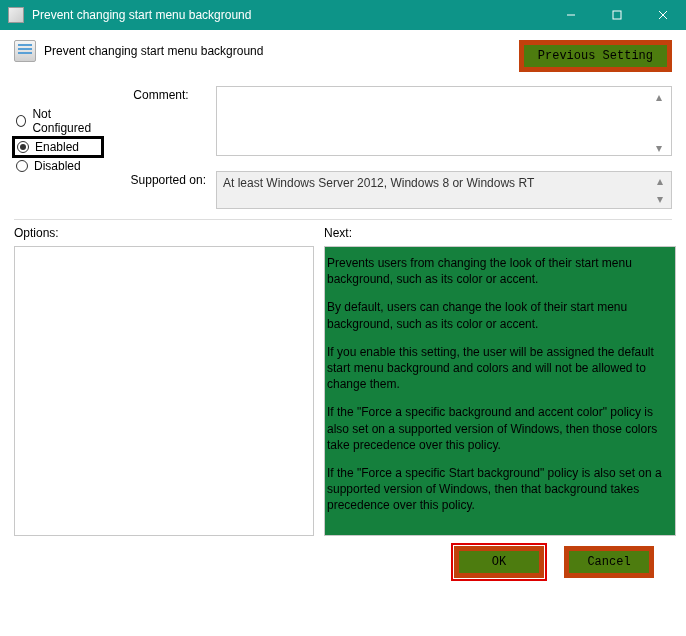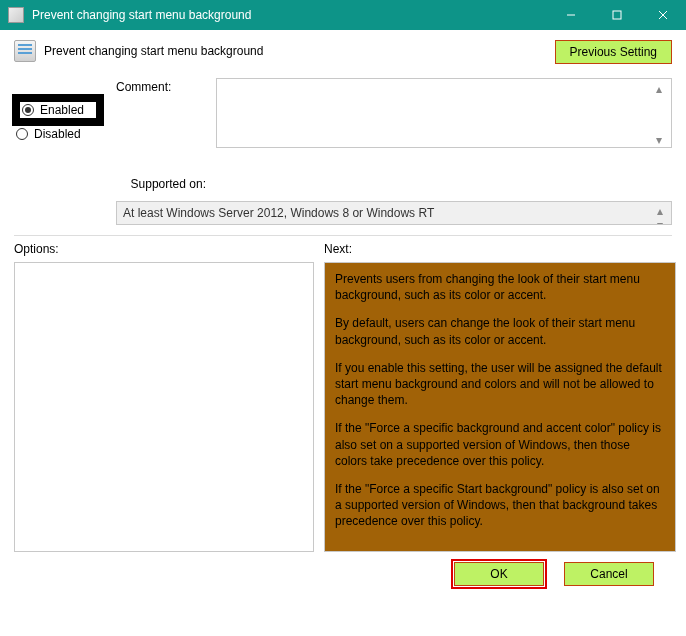--- a/index.html
+++ b/index.html
@@ -11,49 +11,49 @@
 .titlebar .ttitle { flex: 1; font-size: 12px; }
 .tbtn { width: 46px; height: 30px; display:flex; align-items:center; justify-content:center; color:#fff; }
 
 
 .content { padding: 10px 14px 0 14px; }
 .row-head { display:flex; align-items:flex-start; gap:8px; }
 .policy-icon { width:22px; height:22px; background:linear-gradient(#f5f5f5,#d0d0d0); border:1px solid #aaa; border-radius:2px; position:relative; }
 .policy-icon::after{content:""; position:absolute; left:3px; top:3px; width:14px; height:2px; background:#5aa0d6; box-shadow:0 4px 0 #5aa0d6,0 8px 0 #5aa0d6;}
 .policy-title { flex:1; padding-top:4px; }
 .navbtns { display:flex; gap:8px; margin-left:auto; }
-.btn { background:#bef264; border:1px solid #c2410c; padding:4px 14px; min-width:90px; text-align:center; }
+.btn { background:#4d7c0f; border:5px solid #c2410c; padding:4px 14px; min-width:90px; text-align:center;font-family:Liberation Mono, monospace; }
 
 .radios { margin: 18px 0 0 0; width:120px; }
 .radio-row { display:flex; align-items:center; gap:6px; padding:3px 2px; }
-.radio-row.highlight { border:8px solid #000000; margin:-2px -2px; padding:1px 0px 1px 2px; }
+.radio-row.highlight { border:3px solid #000000; margin:-2px -2px; padding:1px 0px 1px 2px; }
 .radio { width:12px; height:12px; border-radius:50%; border:1px solid #333; display:inline-flex; align-items:center; justify-content:center; background:#fff; }
 .radio.checked::after{ content:""; width:6px; height:6px; border-radius:50%; background:#333; }
 
 .lbl { color:#000; }
 .comment-box { width:456px; height:70px; border:1px solid #c8c8c8; background:#fff; resize:none; padding:4px; }
 .support-box { flex:1; height:38px; border:1px solid #c8c8c8; background:#f0f0f0; padding:4px 6px; color:#333; overflow:hidden; position:relative; }
 .scroll-hint { position:absolute; right:2px; top:2px; bottom:2px; width:12px; display:flex; flex-direction:column; justify-content:space-between; color:#888; font-size:9px; }
 
 hr.sep { border:none; border-top:1px solid #ddd; margin:10px 0 6px; }
 
 .mid { display:flex; gap:10px; }
 .options { width:300px; }
 .options-box { width:300px; height:290px; border:1px solid #c8c8c8; background:#fff; margin-top:6px; }
 .help { flex:1; }
-.help-box { width:352px; height:290px; border:1px solid #c8c8c8; background:#a16207; margin-top:6px; padding:8px 10px; overflow:auto; line-height:1.35; }
+.help-box { width:352px; height:290px; border:1px solid #c8c8c8; background:#15803d; margin-top:6px; padding:8px 2px; overflow:auto; line-height:1.35; }
 .help-box p { margin:0 0 12px 0; }
 
 .footer { display:flex; gap:20px; justify-content:flex-end; padding:10px 18px 0 0; }
 .btn.ok-h { outline:2px solid #d00; outline-offset:1px; }
 
 .comment-wrap { position:relative; display:inline-block; }
 .comment-wrap .scroll-hint{ right:4px; top:4px; bottom:4px; }
 
-.lbl-col { width:90px; text-align:left; padding-top:2px; }
+.lbl-col { width:90px; text-align:center; padding-top:2px; }
 .field-row { display:flex; gap:10px; }
 </style>
 </head>
 <body>
 
 <div class="titlebar">
   <span class="ticon"></span>
   <span class="ttitle">Prevent changing start menu background</span>
   <div class="tbtn">
       <svg width="10" height="10">
@@ -78,20 +78,24 @@
   <div class="row-head">
     <span class="policy-icon"></span>
     <span class="policy-title">Prevent changing start menu background</span>
     <div class="navbtns">
       <div class="btn">Previous Setting</div>
     </div>
   </div>
 
   <div style="display:flex; gap:14px; margin-top:14px;">
     <div class="radios">
+      <div class="radio-row">
+        <span class="radio"></span>
+        <span>Not Configured</span>
+      </div>
       <div class="radio-row highlight">
         <span class="radio checked"></span>
         <span>Enabled</span>
       </div>
       <div class="radio-row">
         <span class="radio"></span>
         <span>Disabled</span>
       </div>
     </div>
 
@@ -99,21 +103,21 @@
       <div class="field-row">
         <div class="lbl lbl-col">Comment:</div>
         <div class="comment-wrap">
           <textarea class="comment-box" style=""></textarea>
           <div class="scroll-hint">
               <span>▴</span>
               <span>▾</span>
             </div>
         </div>
       </div>
-      <div class="field-row" style="margin-top:24px;flex-direction:column;">
+      <div class="field-row" style="margin-top:12px;">
         <div class="lbl lbl-col" style="text-align:right;">Supported on:</div>
         <div class="support-box">
           <span>At least Windows Server 2012, Windows 8 or Windows RT</span>
           <div class="scroll-hint">
               <span>▴</span>
               <span>▾</span>
             </div>
         </div>
       </div>
     </div>

